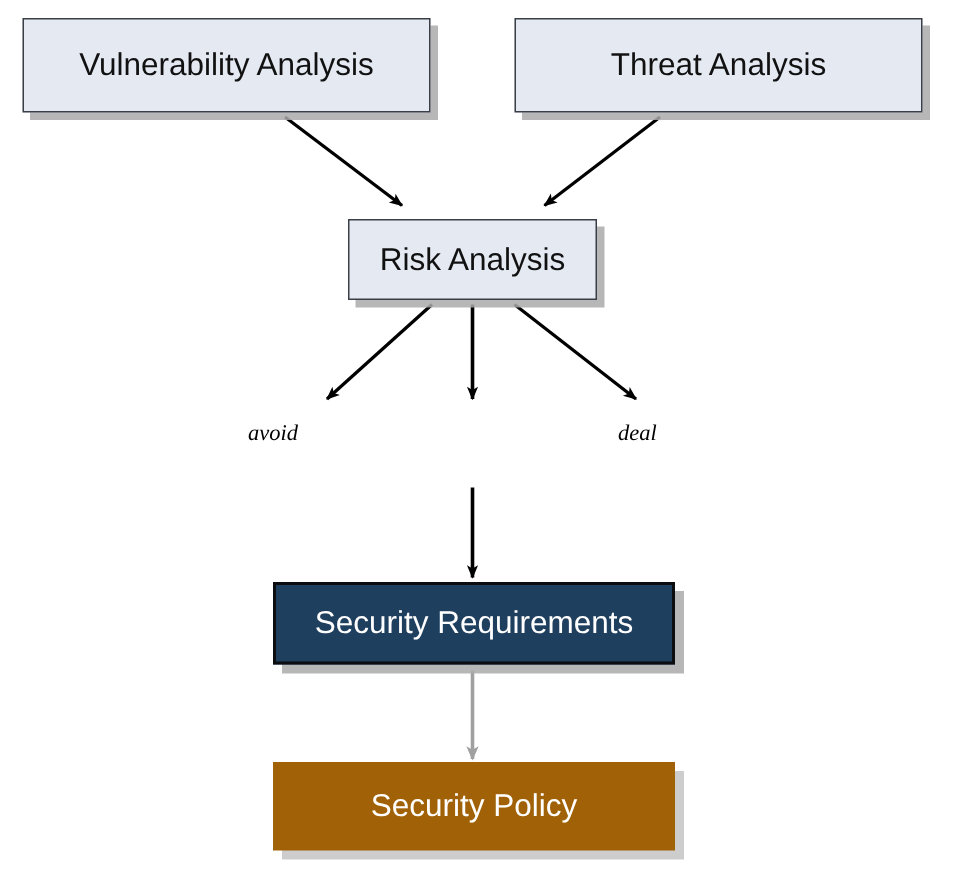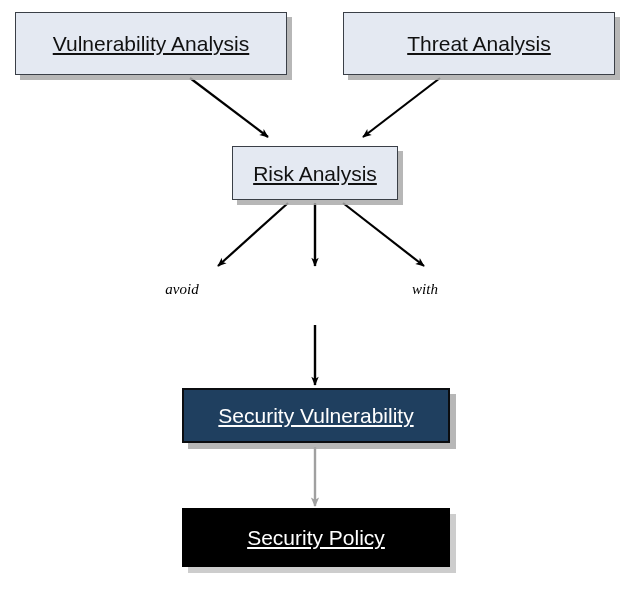--- a/index.html
+++ b/index.html
@@ -30,41 +30,40 @@
     display: flex;
     align-items: center;
     justify-content: center;
     text-align: center;
     z-index: 5;
   }
   .node-label {
     display: block;
     line-height: 1;
     white-space: nowrap;
-    text-decoration: underline;
   }
   
   .node-light {
     background: #e4e9f2;
     border: 1.5px solid #3a3f47;
     box-shadow: 5px 5px 0 0 rgba(170,170,170,0.85);
     color: #111111;
     font-size: 21px;
   }
   
   .node-dark {
     background: #1f3f5f;
     border: 2px solid #0b0d10;
     box-shadow: 6px 6px 0 0 rgba(170,170,170,0.85);
     color: #ffffff;
     font-size: 21px;
   }
   
   .node-grey {
-    background: #000000;
+    background: #a16207;
     border: none;
     box-shadow: 6px 6px 0 0 rgba(200,200,200,0.9);
     color: #ffffff;
     font-size: 21px;
   }
   .edge-label {
     position: absolute;
     font-family: "Liberation Serif", serif;
     font-style: italic;
     font-size: 15px;
@@ -129,24 +128,24 @@
   <div class="node node-light" style="left:232px; top:146px; width:166px; height:54px;">
     <span class="node-label">Risk Analysis</span>
   </div>
 
   <div class="edge-label" style="left:152px; top:281px; width:60px;">
     <span>avoid</span>
   </div>
 
 
   <div class="edge-label" style="left:395px; top:281px; width:60px;">
-    <span>with</span>
+    <span>deal</span>
   </div>
 
   <div class="node node-dark" style="left:182px; top:388px; width:268px; height:55px;">
-    <span class="node-label">Security Vulnerability</span>
+    <span class="node-label">Security Requirements</span>
   </div>
 
   <div class="node node-grey" style="left:182px; top:508px; width:268px; height:59px;">
     <span class="node-label">Security Policy</span>
   </div>
 
 </div>
 
 </body></html>

